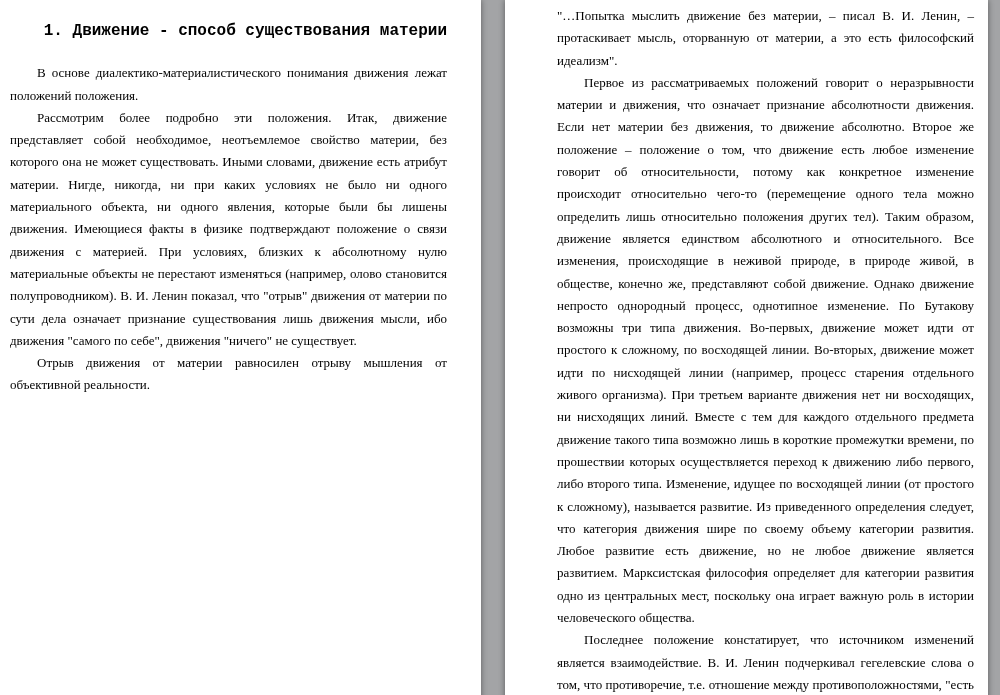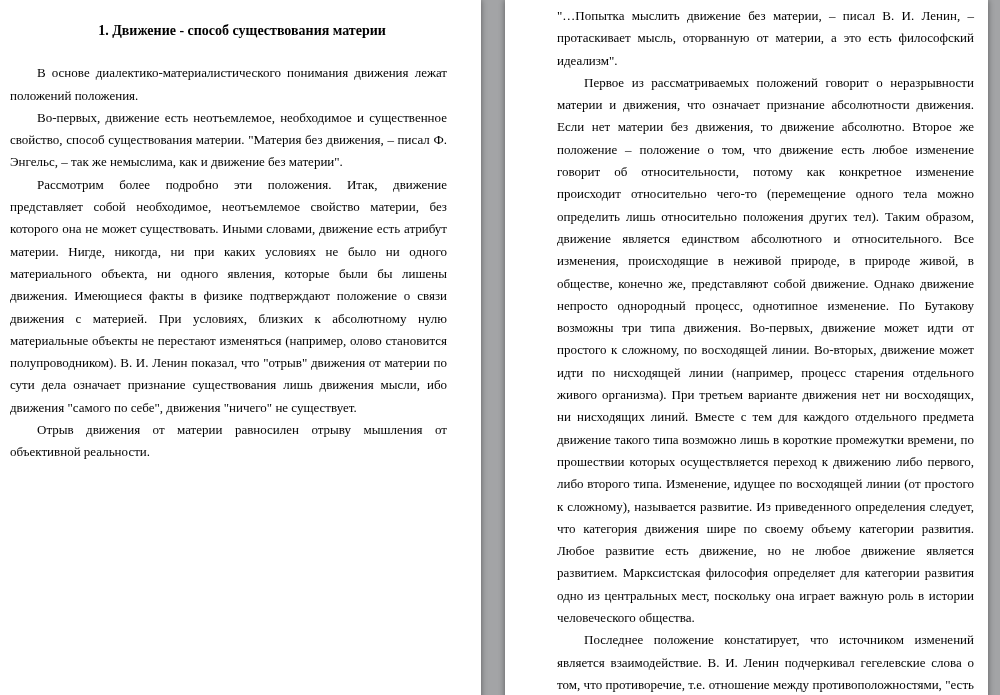--- a/index.html
+++ b/index.html
@@ -48,38 +48,38 @@
     text-align: justify;
   }
   .doc-text p {
     text-indent: 27px;
     margin: 0;
   }
   .doc-text p.no-indent {
     text-indent: 0;
   }
   .doc-text h1, .doc-text h2 {
-    font-size: 14px;
+    font-size: 16px;
     font-weight: bold;
     text-indent: 27px;
-    text-align: center;
+    text-align: right;
+    font-family: Liberation Mono, monospace;
   }
   .doc-text h1 { margin: 12px 0 20px 0; }
   .doc-text h2 { margin: 21px 0 20px 0; }
 </style>
 </head>
 <body>
 
 <div class="canvas">
 
   <section class="page page-1">
     <div class="doc-text">
       <h1>1. Движение - способ существования материи</h1>
       <p>В основе диалектико-материалистического понимания движения лежат положений положения.</p>
-      <p>Во-первых, движение есть неотъемлемое, необходимое и существенное свойство, способ существования материи. "Материя без движения, – писал Ф. Энгельс, – так же немыслима, как и движение без материи".</p>
       <p>Рассмотрим более подробно эти положения. Итак, движение представляет собой необходимое, неотъемлемое свойство материи, без которого она не может существовать. Иными словами, движение есть атрибут материи. Нигде, никогда, ни при каких условиях не было ни одного материального объекта, ни одного явления, которые были бы лишены движения. Имеющиеся факты в физике подтверждают положение о связи движения с материей. При условиях, близких к абсолютному нулю материальные объекты не перестают изменяться (например, олово становится полупроводником). В. И. Ленин показал, что "отрыв" движения от материи по сути дела означает признание существования лишь движения мысли, ибо движения "самого по себе", движения "ничего" не существует.</p>
       <p>Отрыв движения от материи равносилен отрыву мышления от объективной реальности.</p>
     </div>
   </section>
 
   <div class="page-gap"></div>
 
   <section class="page page-2">
     <div class="doc-text">
       <p class="no-indent">"…Попытка мыслить движение без материи, – писал В. И. Ленин, – протаскивает мысль, оторванную от материи, а это есть философский идеализм".</p>

